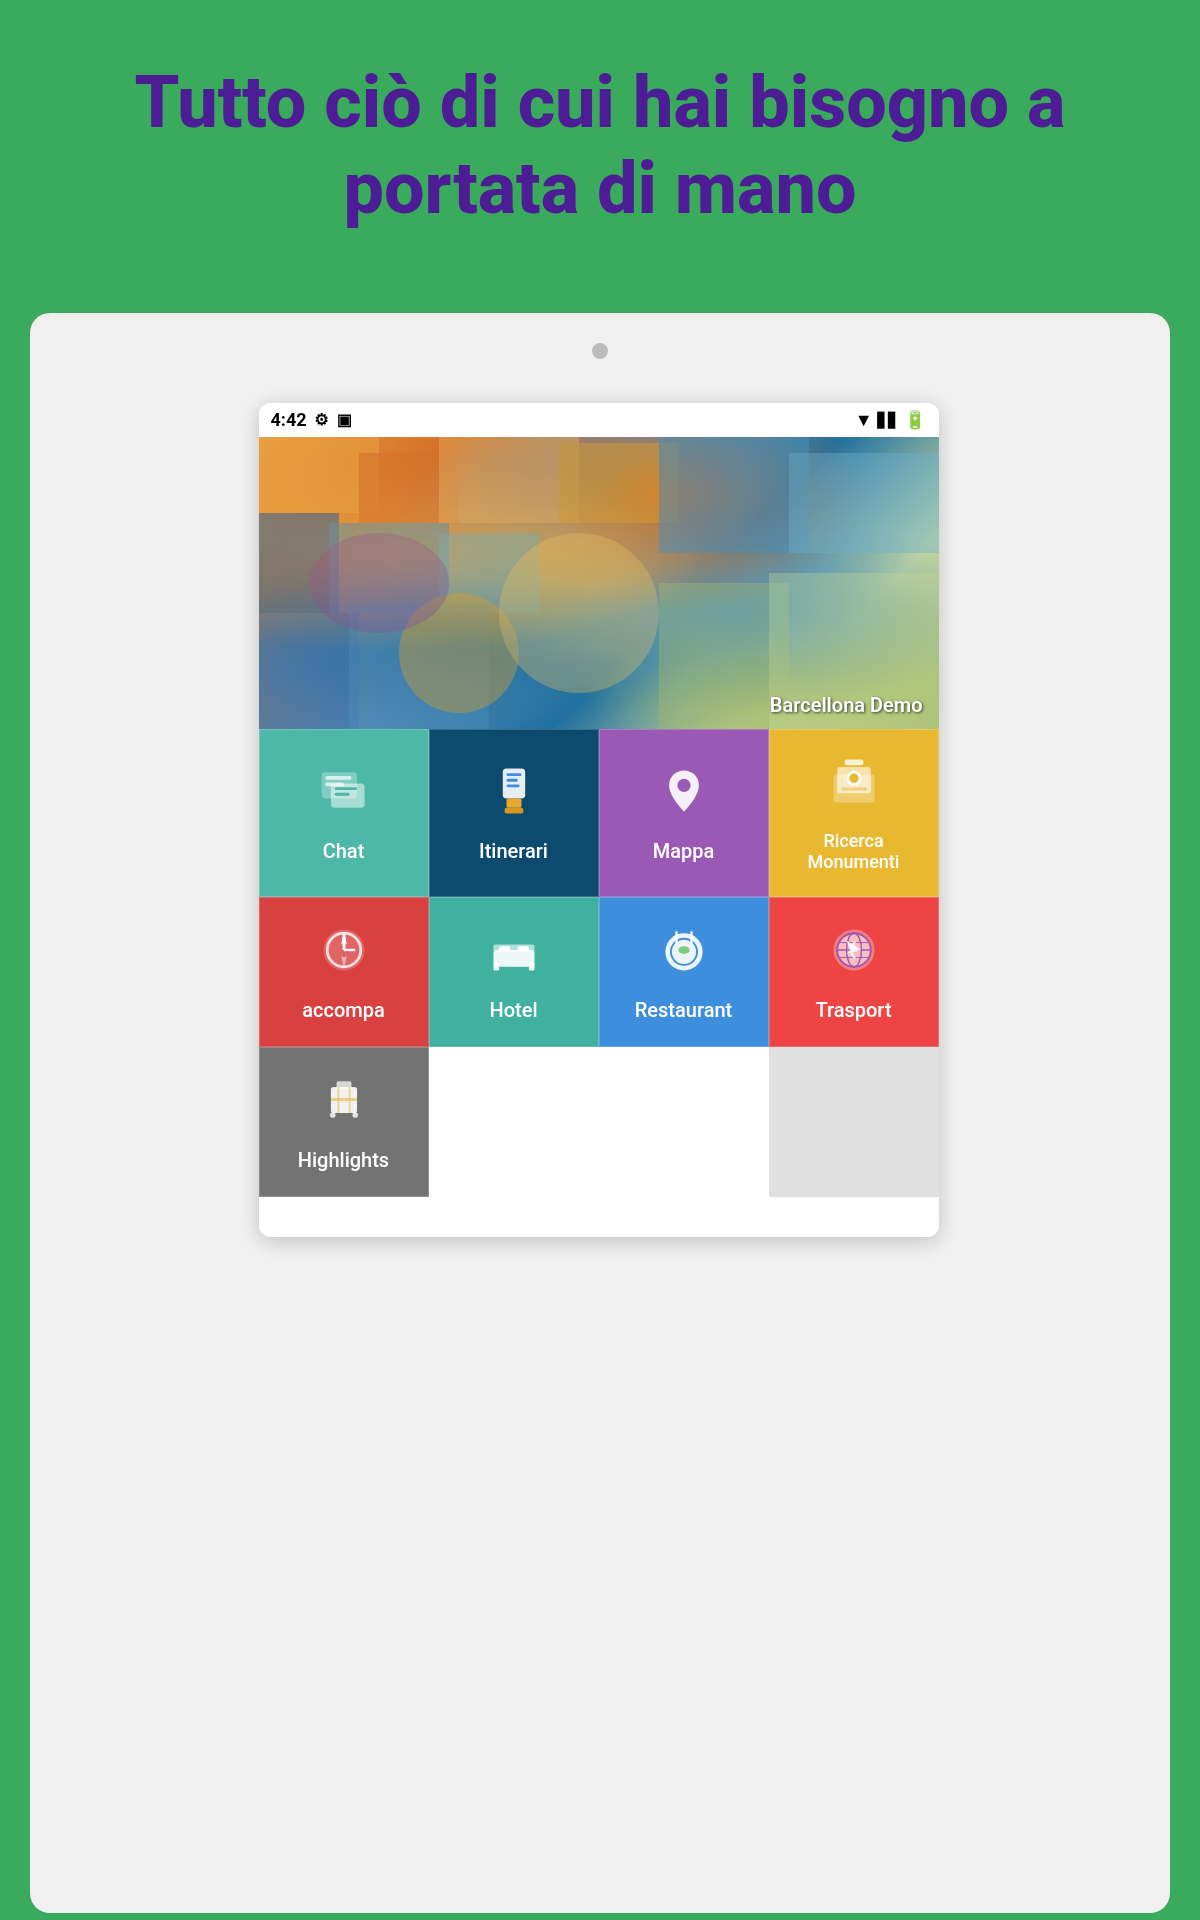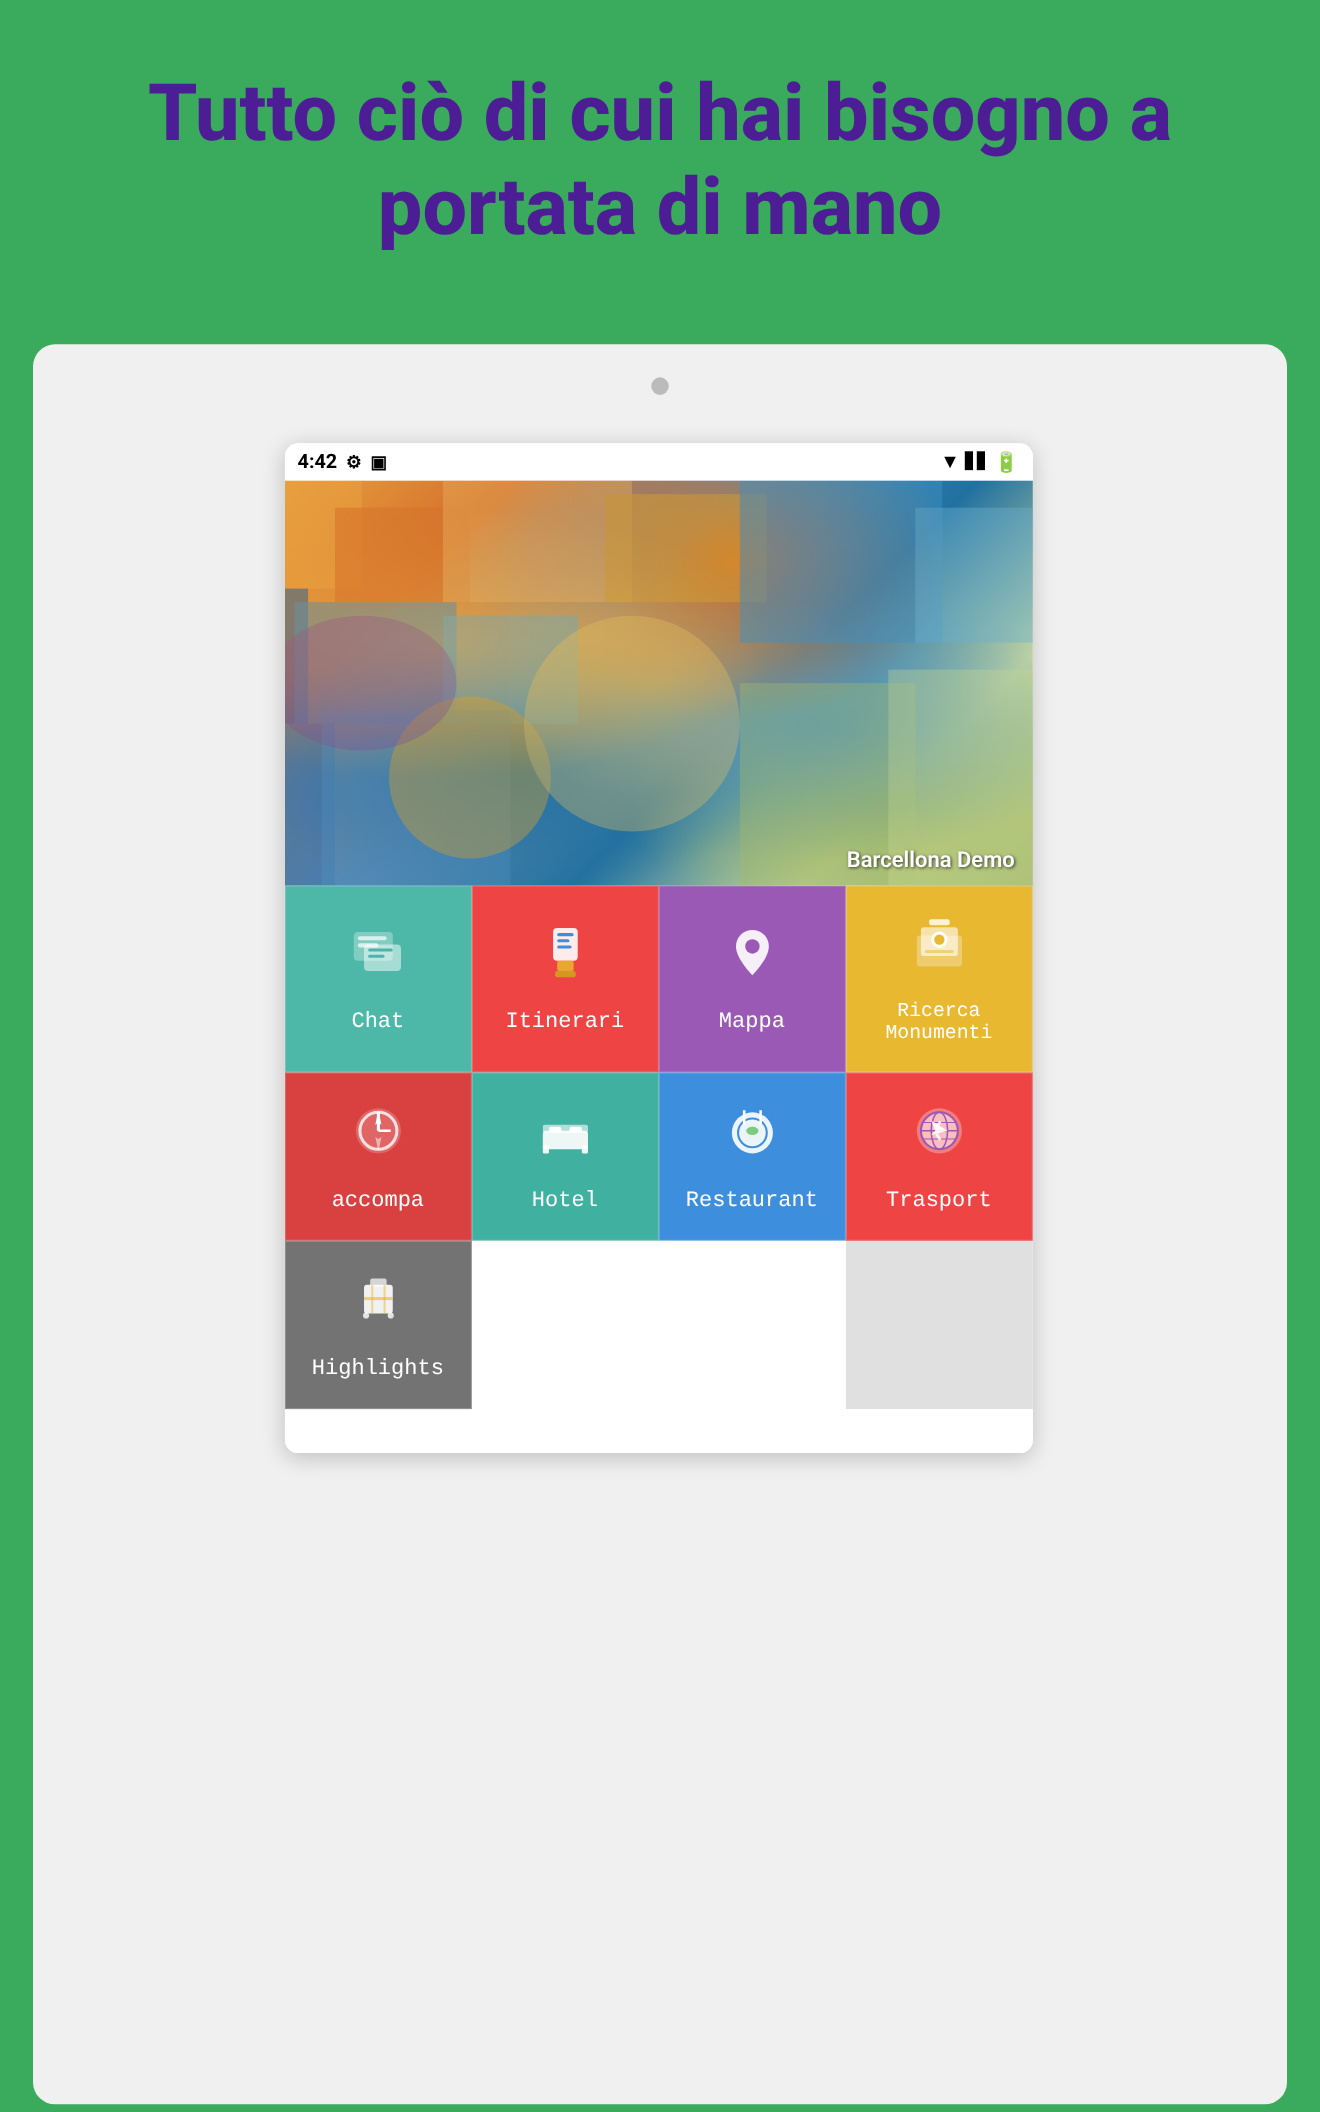--- a/index.html
+++ b/index.html
@@ -73,21 +73,21 @@
     }
 
     .status-icons {
       display: flex;
       align-items: center;
       gap: 5px;
     }
 
     .hero-image {
       width: 100%;
-      height: 368px;
+      height: 292px;
       background: linear-gradient(135deg, #e8a040 0%, #d4702a 20%, #4a90c0 40%, #2070a0 60%, #c8d8a0 80%, #a0b870 100%);
       position: relative;
       overflow: hidden;
     }
 
     .hero-mosaic {
       position: absolute;
       inset: 0;
       background:
         radial-gradient(ellipse at 20% 40%, #e8a040 0%, transparent 40%),
@@ -118,38 +118,37 @@
 
     .grid-item {
       display: flex;
       flex-direction: column;
       align-items: center;
       justify-content: center;
       padding: 24px 12px;
       gap: 12px;
       cursor: pointer;
       border: 1px solid rgba(255,255,255,0.2);
-      font-family: Liberation Mono, monospace;
     }
 
     .grid-item .icon-area {
       font-size: 48px;
       line-height: 1;
     }
 
     .grid-item .label {
       color: white;
       font-size: 20px;
       font-weight: 500;
       text-align: center;
     }
 
     
     .color-teal { background-color: #4db8a8; }
-    .color-blue { background-color: #ef4444; }
+    .color-blue { background-color: #0c4a6e; }
     .color-purple { background-color: #9b59b6; }
     .color-yellow { background-color: #e8b830; }
     .color-orange { background-color: #e87830; }
     .color-red { background-color: #d94040; }
     .color-teal2 { background-color: #40b0a0; }
     .color-blue2 { background-color: #3d8fdd; }
     .color-purple2 { background-color: #ef4444; }
     .color-yellow2 { background-color: #737373; }
 
     .grid-bottom {

